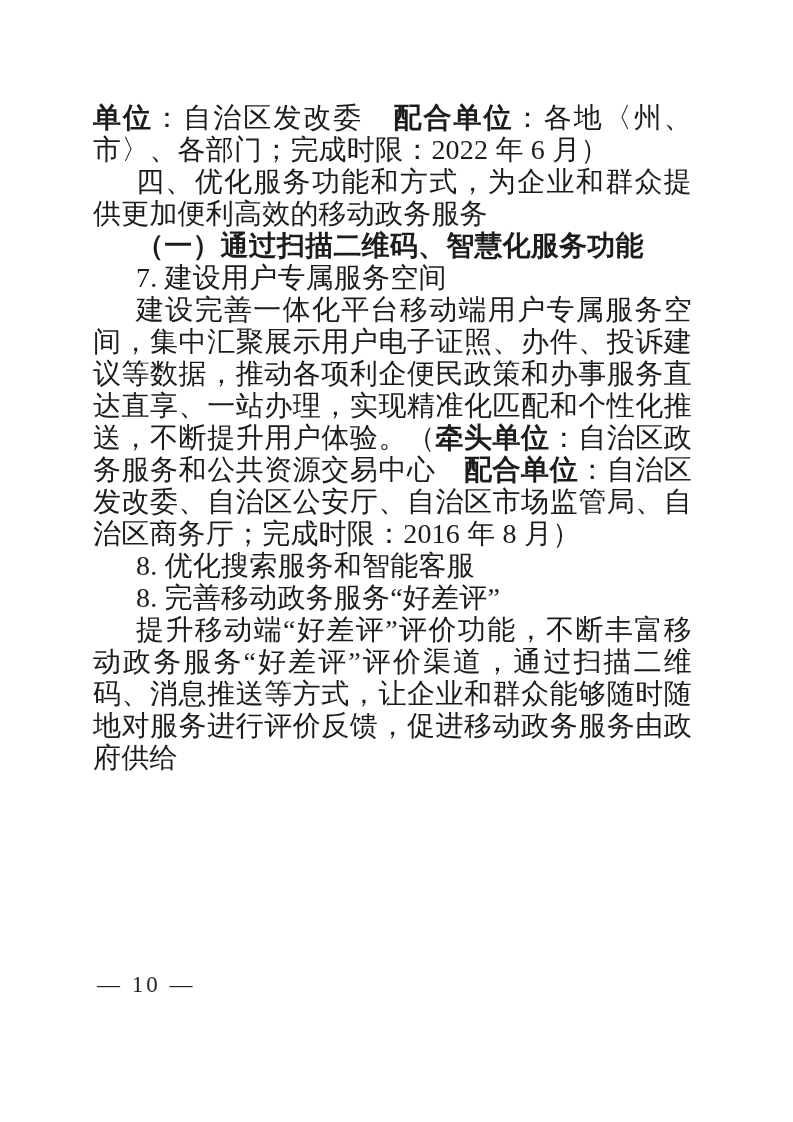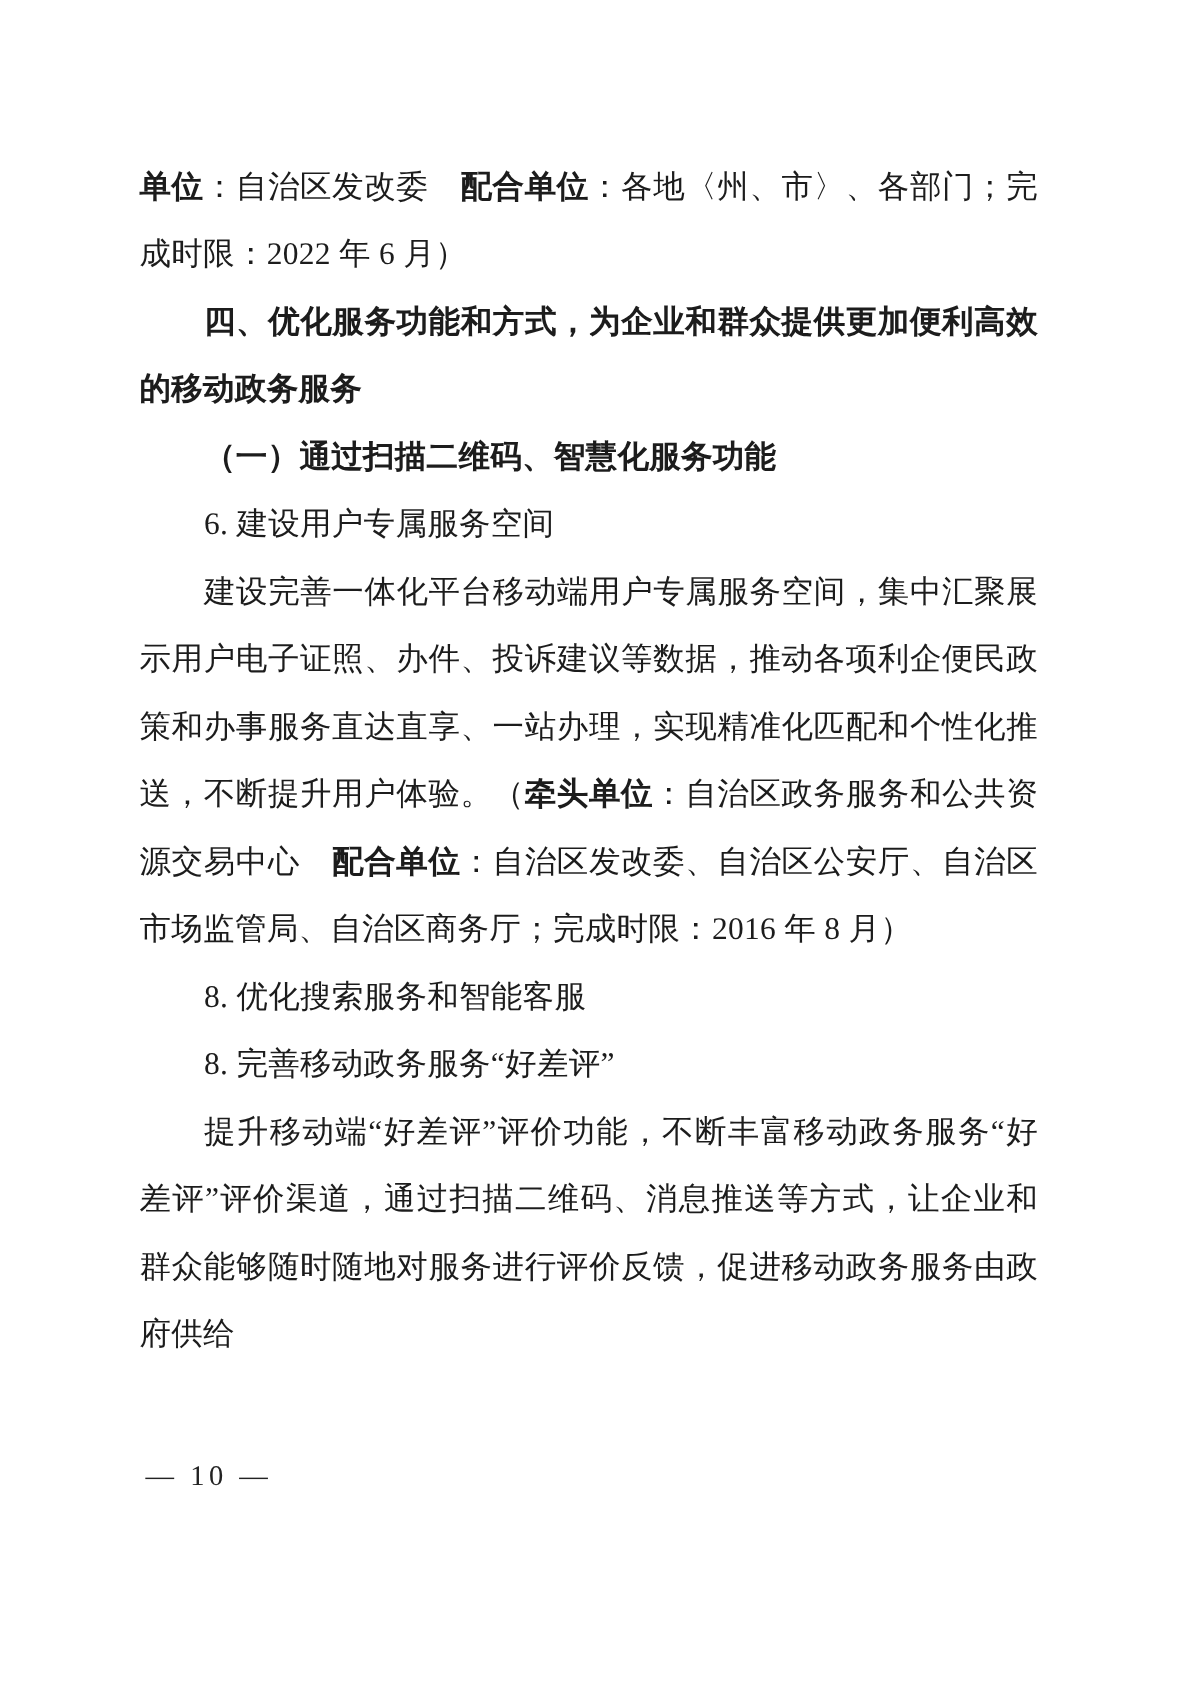--- a/index.html
+++ b/index.html
@@ -13,58 +13,58 @@
     color: #1c1c1c;
   }
   .text-block {
     position: absolute;
     left: 93px;
     top: 102px;
     width: 599px;
   }
   .text-block p {
     margin: 0;
-    font-size: 21px;
-    line-height: 45px;
+    font-size: 28px;
+    line-height: 32px;
     text-align: justify;
     text-justify: inter-ideograph;
     letter-spacing: 0.2px;
   }
   .indent { text-indent: 43px; }
   .h1 {
     font-family: "Liberation Sans", "DejaVu Sans", sans-serif;
-    font-weight: 700;
+    font-weight: 400;
   }
   .h2 { font-weight: 700; }
   .b  { font-weight: 700; }
   .footer {
     position: absolute;
     left: 97px;
     top: 973px;
-    font-size: 19px;
+    font-size: 23px;
     line-height: 24px;
     letter-spacing: 3px;
     color: #222222;
   }
 </style>
 </head>
 <body>
 
 <div class="page">
   <div class="text-block">
 
     <p>
       <span class="b">单位</span><span>：自治区发改委</span><span>　</span><span class="b">配合单位</span><span>：各地〈州、市〉、各部门；完成时限：2022 年 6 月）</span>
     </p>
 
     <p class="h1 indent">四、优化服务功能和方式，为企业和群众提供更加便利高效的移动政务服务</p>
 
     <p class="h2 indent">（一）通过扫描二维码、智慧化服务功能</p>
 
-    <p class="indent">6. 建设用户专属服务空间</p>
+    <p class="indent">7. 建设用户专属服务空间</p>
 
     <p class="indent">
       <span>建设完善一体化平台移动端用户专属服务空间，集中汇聚展示用户电子证照、办件、投诉建议等数据，推动各项利企便民政策和办事服务直达直享、一站办理，实现精准化匹配和个性化推送，不断提升用户体验。（</span><span class="b">牵头单位</span><span>：自治区政务服务和公共资源交易中心</span><span>　</span><span class="b">配合单位</span><span>：自治区发改委、自治区公安厅、自治区市场监管局、自治区商务厅；完成时限：2016 年 8 月）</span>
     </p>
 
     <p class="indent">8. 优化搜索服务和智能客服</p>
 
 
     <p class="indent">8. 完善移动政务服务“好差评”</p>
 

